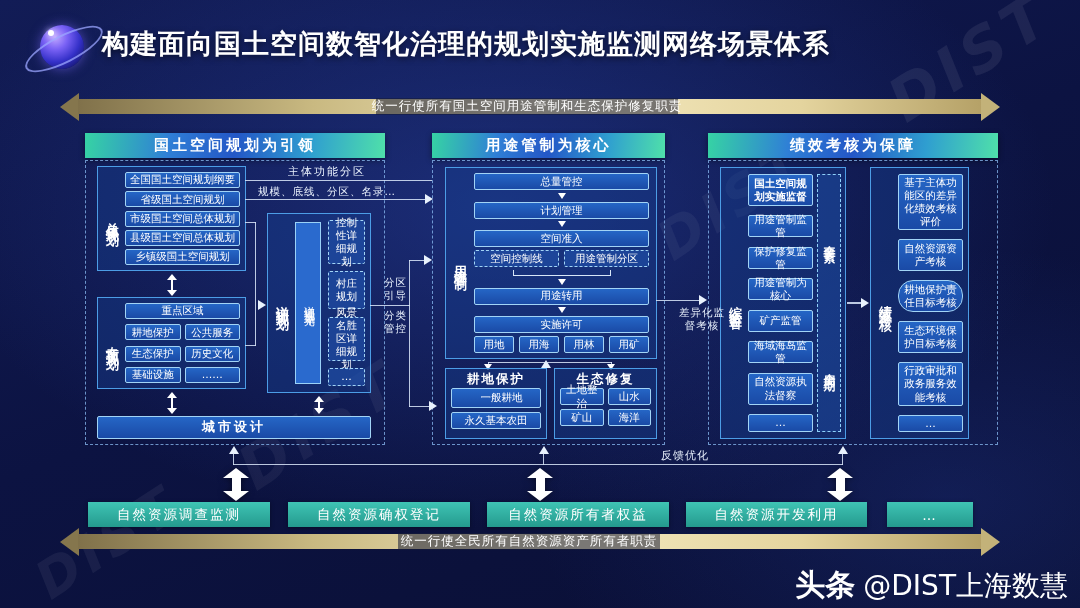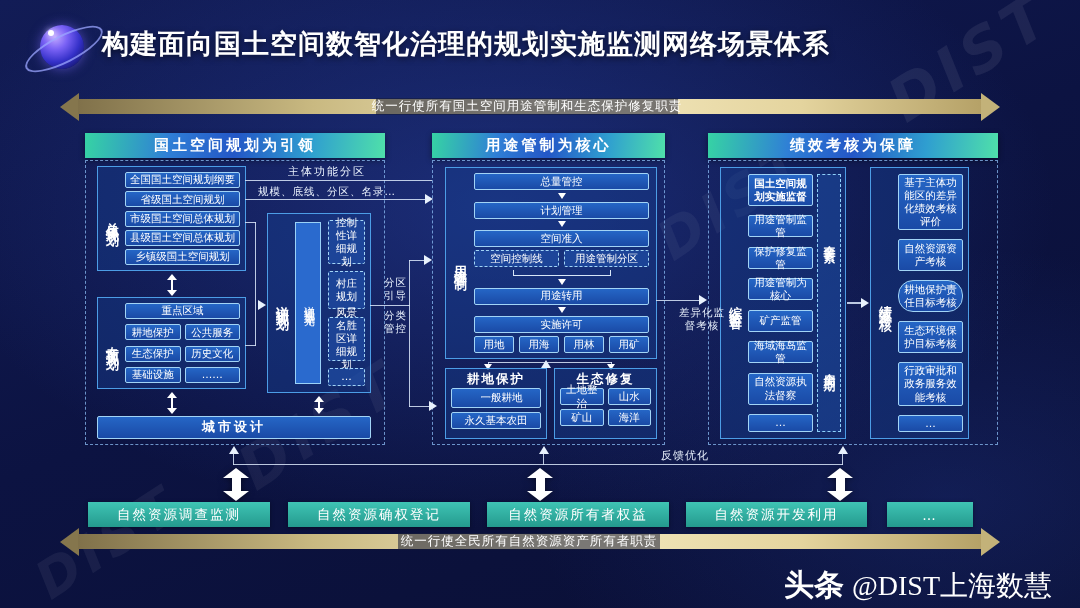--- a/index.html
+++ b/index.html
@@ -63,21 +63,21 @@
   .wrap{word-break:break-all;text-align:left;}
   
   .flow{display:flex;flex-direction:column;flex:1;margin:5px 7px 5px 3px;justify-content:space-between;}
   .frow{display:flex;gap:5px;}
   .frow .itm{flex:1;}
   .merge{width:96px;height:5px;margin:0 auto;border-left:1px solid #d7e6f8;border-right:1px solid #d7e6f8;border-bottom:1px solid #d7e6f8;}
   
   .gbox{position:absolute;top:502px;height:25px;display:flex;align-items:center;justify-content:center;
     background:linear-gradient(180deg,#3fc4b4,#249a8e);font-size:13.5px;letter-spacing:2px;
     box-shadow:0 1px 4px rgba(0,0,0,.4);}
-  .footer{position:absolute;right:28px;bottom:2px;display:flex;align-items:baseline;gap:8px;font-family:Liberation Serif, serif;}
+  .footer{position:absolute;right:12px;bottom:2px;display:flex;align-items:baseline;gap:8px;}
   .footer .b1{font-size:30px;font-weight:900;}
   .footer .b2{font-size:28px;font-weight:500;}
   .strip{border:1px dashed #8fd0f8;background:rgba(34,86,178,.35);display:flex;flex-direction:column;
     align-items:center;justify-content:space-around;}
   .strip span{writing-mode:vertical-rl;font-size:12px;font-weight:bold;letter-spacing:3px;}
   .unitbox{background:#2a6ace;border:1px solid #9ad2f8;display:flex;align-items:center;justify-content:center;}
   .unitbox span{writing-mode:vertical-rl;font-size:11px;letter-spacing:2px;}
 </style>
 </head>
 <body>

